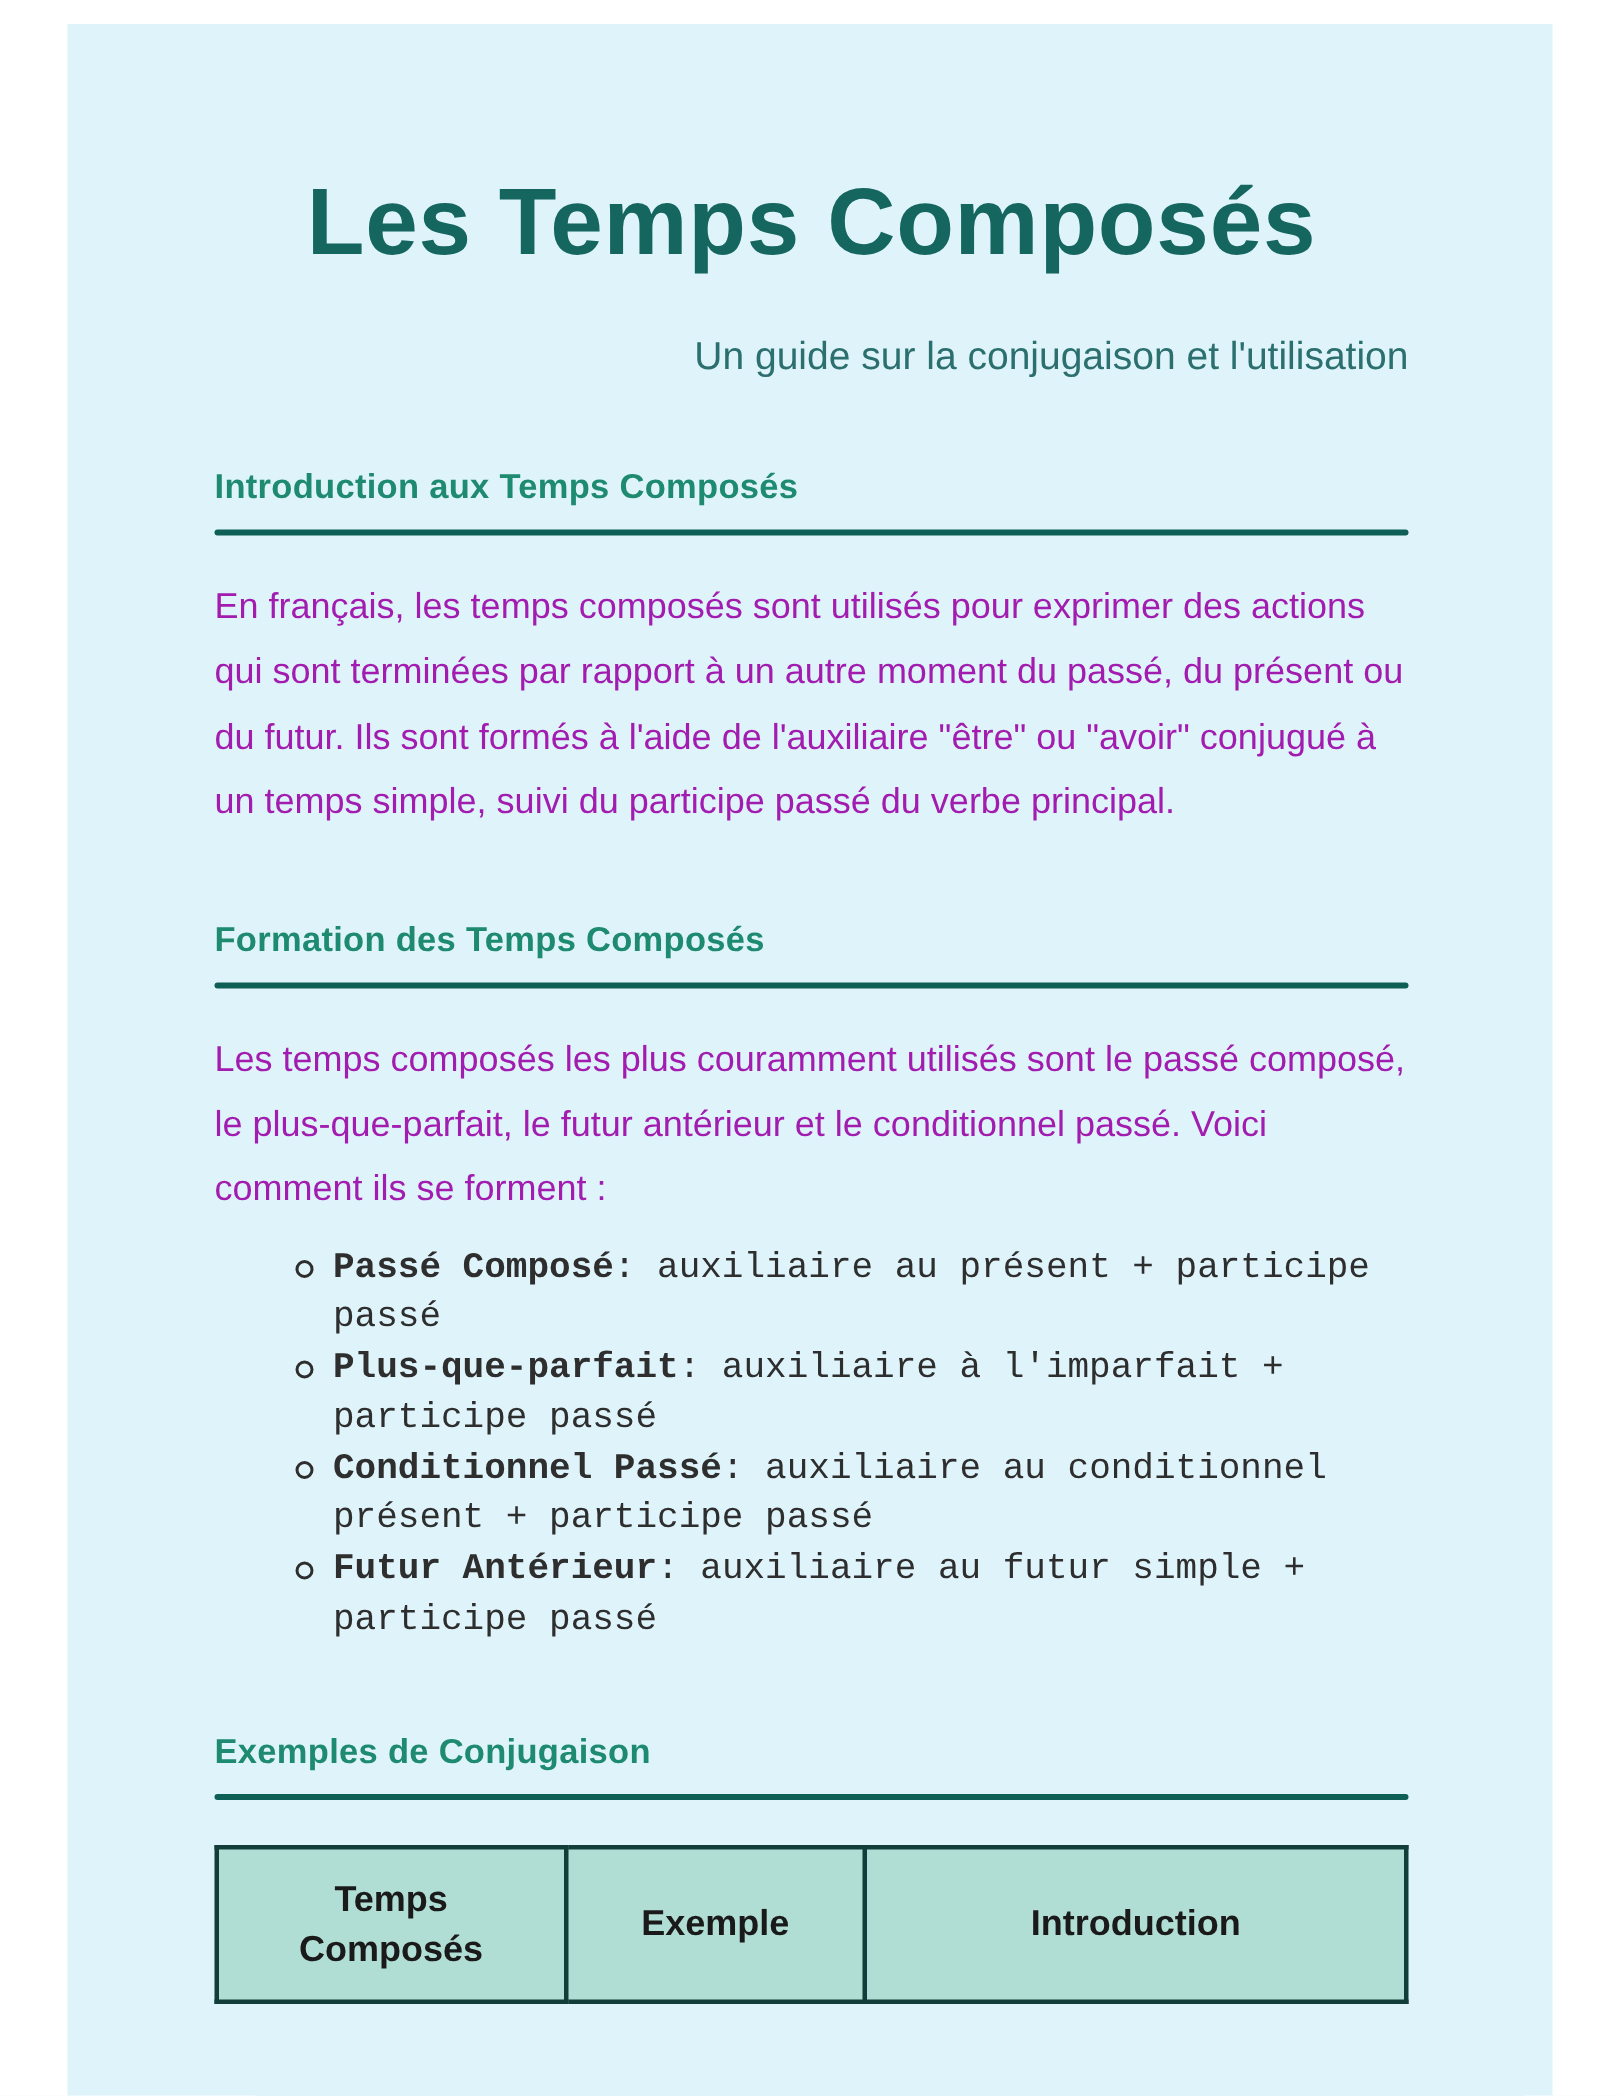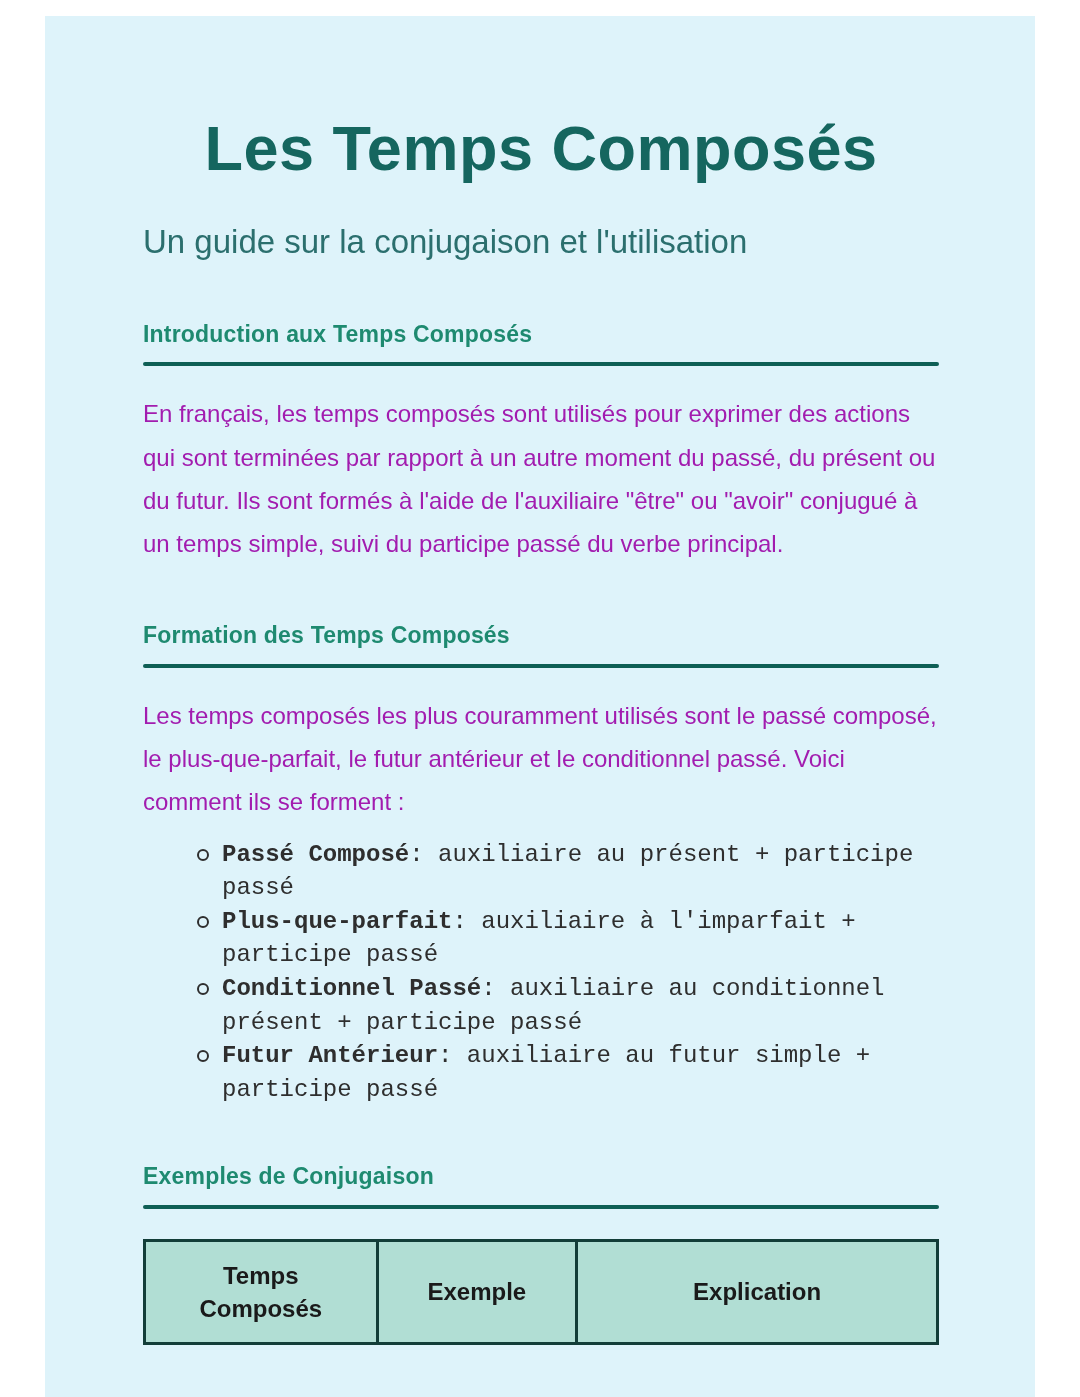--- a/index.html
+++ b/index.html
@@ -33,22 +33,22 @@
     text-align: center;
     font-size: 63px;
     font-weight: bold;
     line-height: 1.47;
     color: #15665f;
     letter-spacing: 0.5px;
   }
   .title .t-line { display: block; }
   .subtitle {
     margin: 26px 0 0 0;
-    text-align: left;
-    font-size: 33px;
+    text-align: right;
+    font-size: 26px;
     font-weight: normal;
     color: #2b6f6e;
     line-height: 1.3;
   }
   h2.sec-heading {
     margin: 56px 0 0 0;
     font-size: 23px;
     font-weight: bold;
     color: #1e8a70;
     line-height: 1.3;
@@ -146,21 +146,21 @@
       </section>
 
       <section>
         <h2 class="sec-heading">Exemples de Conjugaison</h2>
         <div class="rule"></div>
         <table class="conj">
           <thead>
             <tr>
               <th class="col-temps">Temps Composés</th>
               <th class="col-exemple">Exemple</th>
-              <th class="col-explication">Explication</th>
+              <th class="col-explication">Introduction</th>
             </tr>
           </thead>
         </table>
       </section>
 
     </div>
   </div>
 </div>
 
 </body></html>

